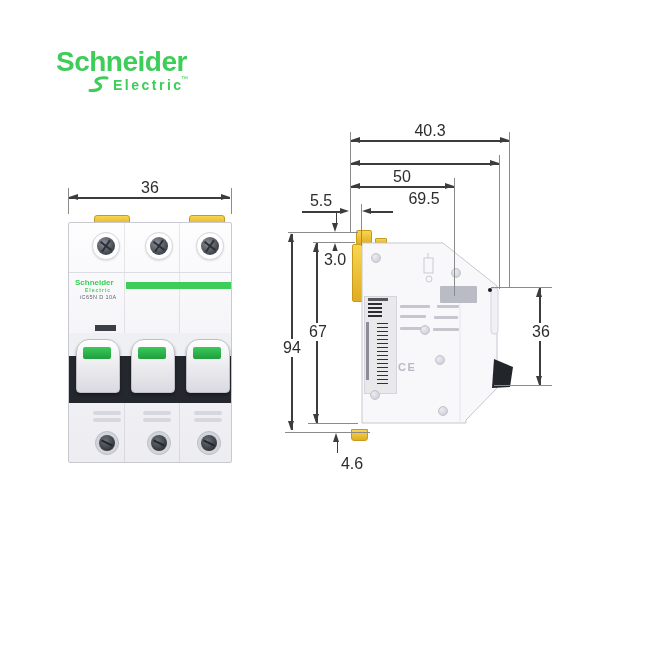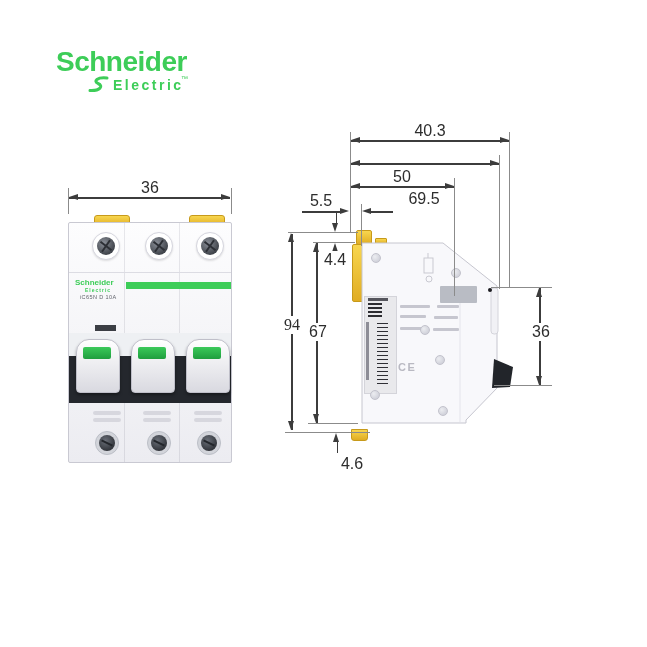--- a/index.html
+++ b/index.html
@@ -190,26 +190,26 @@
     <div class="ar r" style="left:340px;top:208px;"></div>
     <div class="ar l" style="left:362px;top:208px;"></div>
     <div class="dline-h" style="left:371px;top:211px;width:22px;"></div>
 
     <div class="ext-h" style="left:288px;top:232px;width:70px;"></div>
     <div class="ext-h" style="left:313px;top:242px;width:42px;"></div>
     <div class="dline-v" style="left:335.5px;top:213px;height:11px;"></div>
     <div class="ar d" style="left:332px;top:223px;"></div>
     <div class="ar u" style="left:332px;top:243px;"></div>
     <div class="dline-v" style="left:335.5px;top:251px;height:10px;"></div>
-    <div class="dlab" style="left:318px;top:251px;width:34px;">4.4</div>
+    <div class="dlab" style="left:318px;top:251px;width:34px;">3.0</div>
 
     <div class="dline-v" style="left:291px;top:234px;height:196px;"></div>
     <div class="ar u" style="left:288px;top:233px;"></div>
     <div class="ar d" style="left:288px;top:421px;"></div>
-    <div class="dlab" style="left:279px;top:316px;width:26px;font-family:Liberation Serif, serif;">94</div>
+    <div class="dlab" style="left:279px;top:339px;width:26px;">94</div>
 
     <div class="dline-v" style="left:316px;top:243px;height:180px;"></div>
     <div class="ar u" style="left:313px;top:243px;"></div>
     <div class="ar d" style="left:313px;top:414px;"></div>
     <div class="dlab" style="left:305px;top:323px;width:26px;">67</div>
 
     <div class="ext-h" style="left:308px;top:423px;width:50px;"></div>
     <div class="ext-h" style="left:285px;top:432px;width:85px;"></div>
     <div class="ar u" style="left:333px;top:433px;"></div>
     <div class="dline-v" style="left:336.5px;top:441px;height:12px;"></div>

